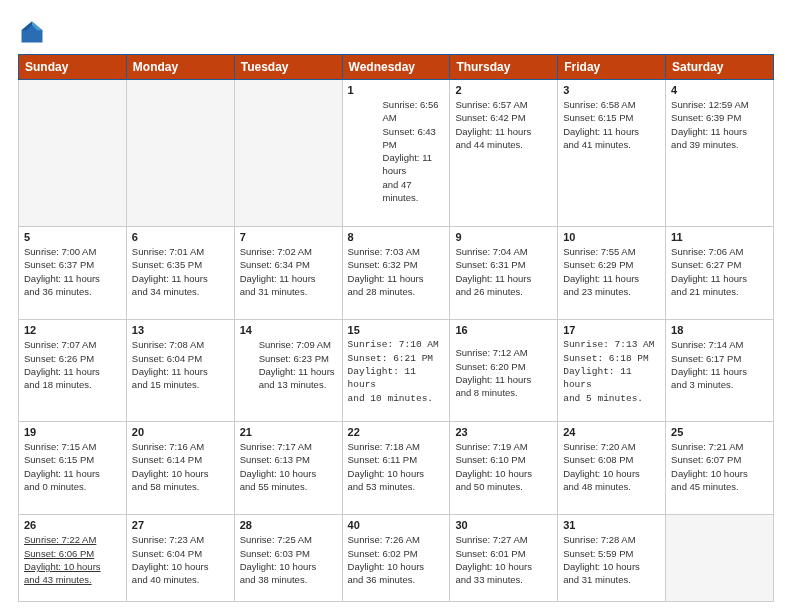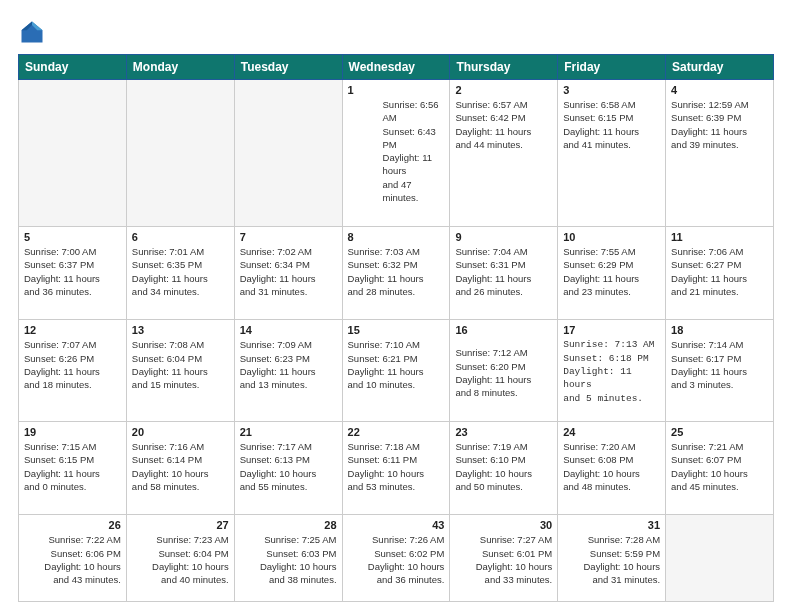--- a/index.html
+++ b/index.html
@@ -60,21 +60,21 @@
       color: #444;
     }
     .calendar {
       flex: 1;
       border: 1px solid #ccc;
       border-collapse: collapse;
       width: 100%;
       table-layout: fixed;
     }
     .calendar th {
-      background: #0f766e;
+      background: #c2410c;
       color: white;
       text-align: left;
       padding: 5px 6px;
       font-size: 12px;
       border: 1px solid #1e5a9a;
     }
     .calendar td {
       border: 1px solid #ccc;
       vertical-align: top;
       padding: 4px 5px;
@@ -93,21 +93,21 @@
       display: block;
       margin-bottom: 2px;
     }
     .day-info {
       font-size: 9.5px;
       line-height: 1.4;
       color: #333;
     }
     tr { height: auto; }
     .cal-row td { height: 82px; }
-    .last-row td { height: 72px; text-align: right; }
+    .last-row td { height: 72px; }
   </style>
 </head>
 <body>
 
 <div class="page">
   <div class="header">
     <div class="logo">
       <svg class="logo-icon" viewBox="0 0 32 32">
         <polygon points="16,4 28,14 28,28 4,28 4,14" fill="#2a6db5"></polygon>
         <polygon points="16,4 28,14 22,14 16,8" fill="#4a9fd4"></polygon>
@@ -231,28 +231,28 @@
           </td>
           <td class="">
             <span class="day-number">13</span>
             <div class="day-info" style="white-space: pre-line;">Sunrise: 7:08 AM
 Sunset: 6:04 PM
 Daylight: 11 hours
 and 15 minutes.</div>
           </td>
           <td class="">
             <span class="day-number">14</span>
-            <div class="day-info" style="white-space: pre-line;">Sunrise: 7:09 AM
+            <div class="day-info" style="white-space: pre-line; margin-left: 19px;">Sunrise: 7:09 AM
 Sunset: 6:23 PM
 Daylight: 11 hours
 and 13 minutes.</div>
           </td>
           <td class="">
             <span class="day-number">15</span>
-            <div class="day-info" style="white-space: pre-line;">Sunrise: 7:10 AM
+            <div class="day-info" style="white-space: pre-line; font-family: Liberation Mono, monospace;">Sunrise: 7:10 AM
 Sunset: 6:21 PM
 Daylight: 11 hours
 and 10 minutes.</div>
           </td>
           <td class="">
             <span class="day-number">16</span>
             <div class="day-info" style="white-space: pre-line; margin-top: 10px;">Sunrise: 7:12 AM
 Sunset: 6:20 PM
 Daylight: 11 hours
 and 8 minutes.</div>
@@ -319,41 +319,41 @@
             <span class="day-number">25</span>
             <div class="day-info" style="white-space: pre-line;">Sunrise: 7:21 AM
 Sunset: 6:07 PM
 Daylight: 10 hours
 and 45 minutes.</div>
           </td>
         </tr>
         <tr class="last-row">
           <td class="">
             <span class="day-number">26</span>
-            <div class="day-info" style="white-space: pre-line;">Sunrise: 7:22 AM
+            <div class="day-info" style="white-space: pre-line; text-decoration: underline;">Sunrise: 7:22 AM
 Sunset: 6:06 PM
 Daylight: 10 hours
 and 43 minutes.</div>
           </td>
           <td class="">
             <span class="day-number">27</span>
             <div class="day-info" style="white-space: pre-line;">Sunrise: 7:23 AM
 Sunset: 6:04 PM
 Daylight: 10 hours
 and 40 minutes.</div>
           </td>
           <td class="">
             <span class="day-number">28</span>
             <div class="day-info" style="white-space: pre-line;">Sunrise: 7:25 AM
 Sunset: 6:03 PM
 Daylight: 10 hours
 and 38 minutes.</div>
           </td>
           <td class="">
-            <span class="day-number">43</span>
+            <span class="day-number">40</span>
             <div class="day-info" style="white-space: pre-line;">Sunrise: 7:26 AM
 Sunset: 6:02 PM
 Daylight: 10 hours
 and 36 minutes.</div>
           </td>
           <td class="">
             <span class="day-number">30</span>
             <div class="day-info" style="white-space: pre-line;">Sunrise: 7:27 AM
 Sunset: 6:01 PM
 Daylight: 10 hours

